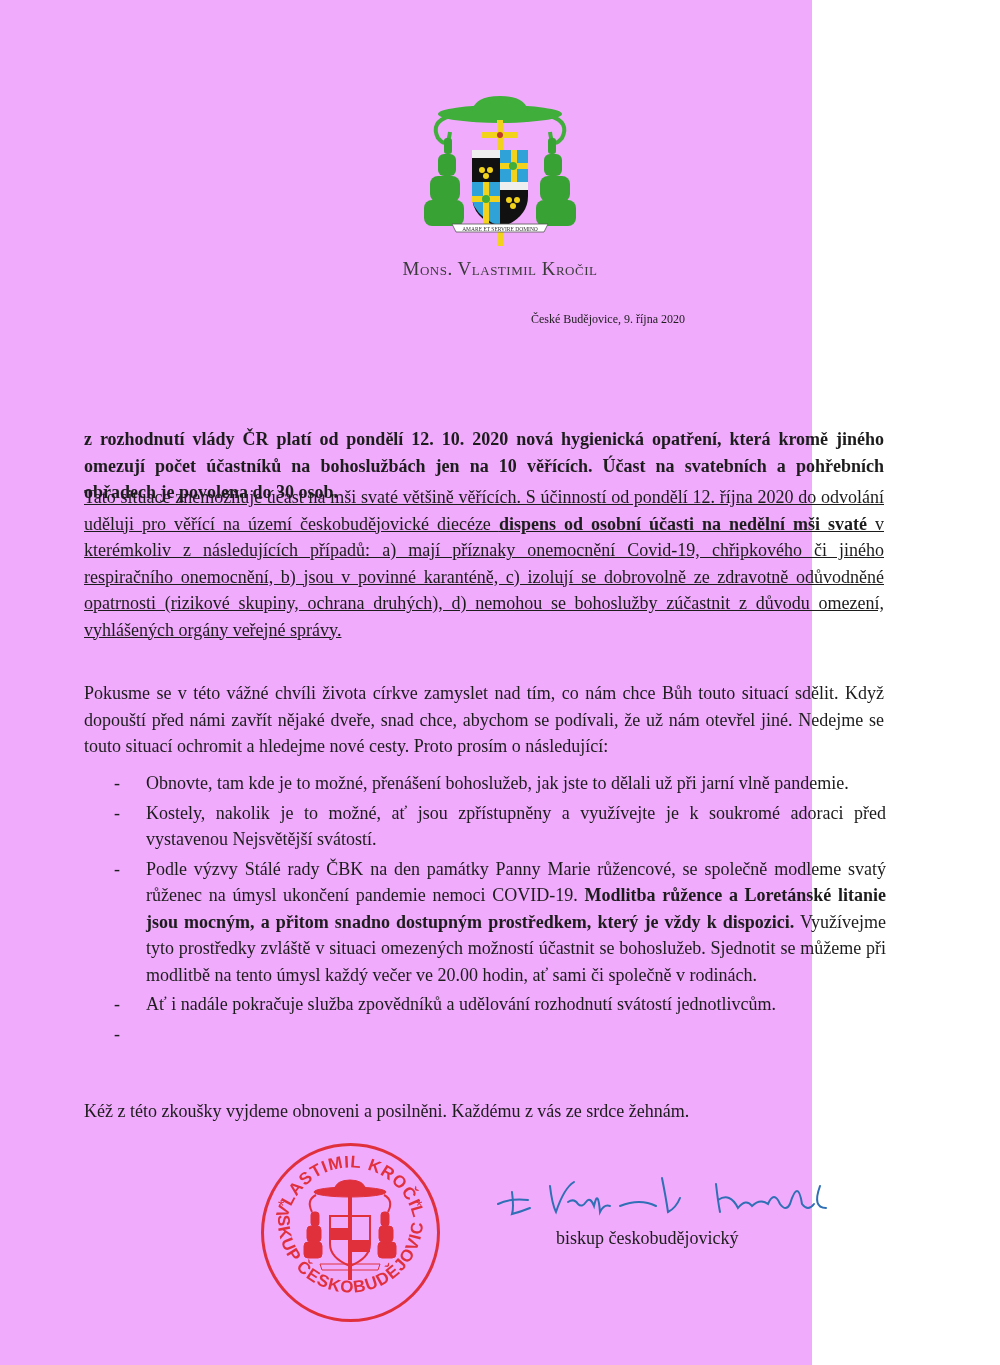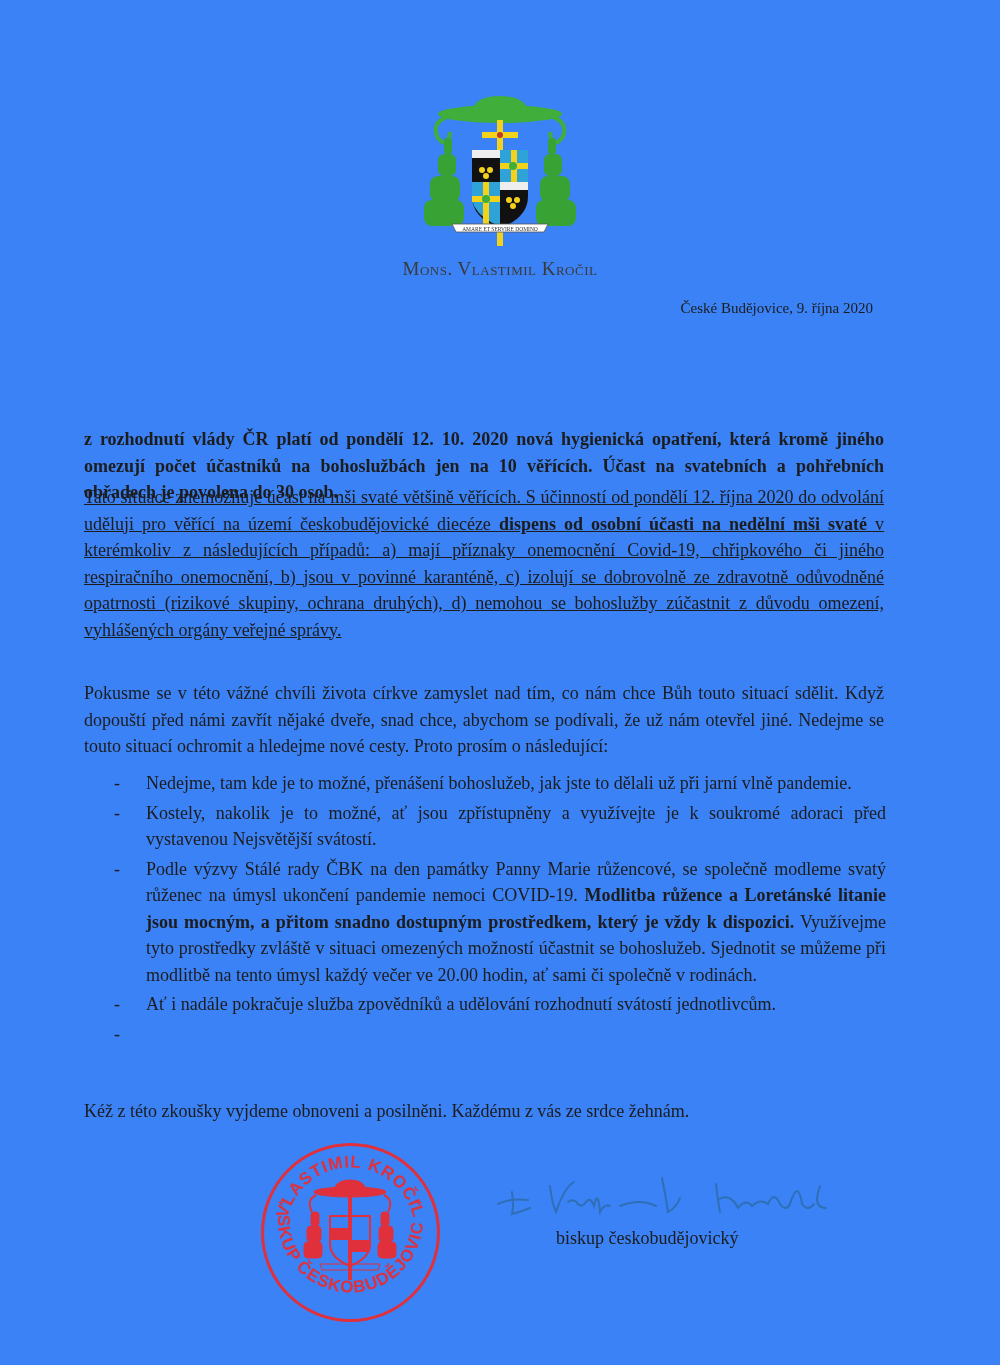--- a/index.html
+++ b/index.html
@@ -1,31 +1,31 @@
 <!DOCTYPE html>
 <html><head>
 <meta charset="utf-8">
 <style>
   html, body { margin: 0; padding: 0; background: #ffffff; }
   body {
     width: 1000px; height: 1365px; position: relative; overflow: hidden;
     font-family: "Liberation Serif", "DejaVu Serif", serif;
     color: #1c1c1c;
   }
-  .page { position: absolute; left: 0; top: 0; width: 1000px; height: 1365px; background: #3b82f6; }
+  .page { position: absolute; left: 0; top: 0; width: 812px; height: 1365px; background: #f0abfc; }
 
   
   .coat-of-arms { position: absolute; left: 420px; top: 92px; width: 160px; height: 158px; }
   .bishop-name {
     position: absolute; left: 0; width: 1000px; top: 258px; text-align: center;
     font-size: 18px; letter-spacing: 0.5px; color: #3a3a3a;
     font-variant: small-caps; font-size: 19px;
   }
 
-  .date-line { position: absolute; right: 127px; top: 300px; font-size: 15px; }
+  .date-line { position: absolute; right: 127px; top: 312px; font-size: 12px; }
 
   .text { position: absolute; left: 84px; width: 800px; font-size: 18px; line-height: 26.5px; }
   .justify { text-align: justify; text-align-last: left; }
   .greeting { top: 364px; line-height: 25px; }
   .greeting .l2 { padding-left: 2px; }
 
   .p1 { top: 426px; font-weight: bold; }
   .p2 { top: 484px; text-decoration: underline; }
   .p3 { top: 680px; }
   .p4 { top: 1098px; }
@@ -101,21 +101,21 @@
   <div class="date-line">České Budějovice, 9. října 2020</div>
 
 
   <div class="text justify p1">z rozhodnutí vlády ČR platí od pondělí 12. 10. 2020 nová hygienická opatření, která kromě jiného omezují počet účastníků na bohoslužbách jen na 10 věřících. Účast na svatebních a pohřebních obřadech je povolena do 30 osob.</div>
 
   <div class="text justify p2"><span>Tato situace znemožňuje účast na mši svaté většině věřících. S účinností od pondělí 12. října 2020 do odvolání uděluji pro věřící na území českobudějovické diecéze </span><b>dispens od osobní účasti na nedělní mši svaté</b><span> v kterémkoliv z následujících případů: a) mají příznaky onemocnění Covid-19, chřipkového či jiného respiračního onemocnění, b) jsou v povinné karanténě, c) izolují se dobrovolně ze zdravotně odůvodněné opatrnosti (rizikové skupiny, ochrana druhých), d) nemohou se bohoslužby zúčastnit z důvodu omezení, vyhlášených orgány veřejné správy.</span></div>
 
   <div class="text justify p3">Pokusme se v této vážné chvíli života církve zamyslet nad tím, co nám chce Bůh touto situací sdělit. Když dopouští před námi zavřít nějaké dveře, snad chce, abychom se podívali, že už nám otevřel jiné. Nedejme se touto situací ochromit a hledejme nové cesty. Proto prosím o následující:</div>
 
   <ul class="bullets">
-    <li><span class="dash">-</span><span>Nedejme, tam kde je to možné, přenášení bohoslužeb, jak jste to dělali už při jarní vlně pandemie.</span></li>
+    <li><span class="dash">-</span><span>Obnovte, tam kde je to možné, přenášení bohoslužeb, jak jste to dělali už při jarní vlně pandemie.</span></li>
     <li><span class="dash">-</span><span>Kostely, nakolik je to možné, ať jsou zpřístupněny a využívejte je k soukromé adoraci před vystavenou Nejsvětější svátostí.</span></li>
     <li><span class="dash">-</span><span>Podle výzvy Stálé rady ČBK na den památky Panny Marie růžencové, se společně modleme svatý růženec na úmysl ukončení pandemie nemoci COVID-19. </span><b>Modlitba růžence a Loretánské litanie jsou mocným, a přitom snadno dostupným prostředkem, který je vždy k dispozici.</b><span> Využívejme tyto prostředky zvláště v situaci omezených možností účastnit se bohoslužeb. Sjednotit se můžeme při modlitbě na tento úmysl každý večer ve 20.00 hodin, ať sami či společně v rodinách.</span></li>
     <li><span class="dash">-</span><span>Ať i nadále pokračuje služba zpovědníků a udělování rozhodnutí svátostí jednotlivcům.</span></li>
     <li><span class="dash">-</span></li>
   </ul>
 
   <div class="text p4">Kéž z této zkoušky vyjdeme obnoveni a posilněni. Každému z vás ze srdce žehnám.</div>
 
   <svg class="stamp" viewBox="0 0 185 185">
     <defs>

